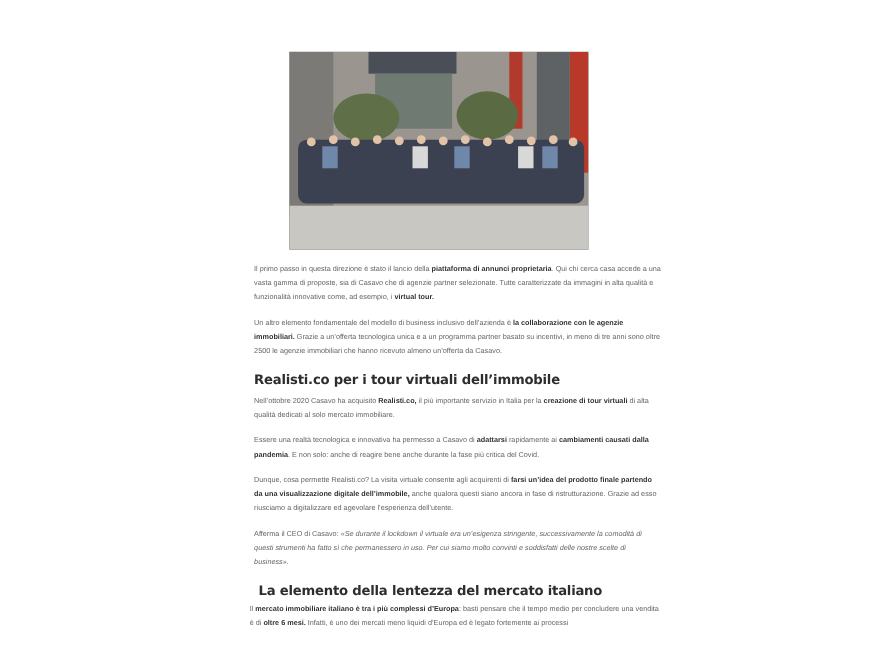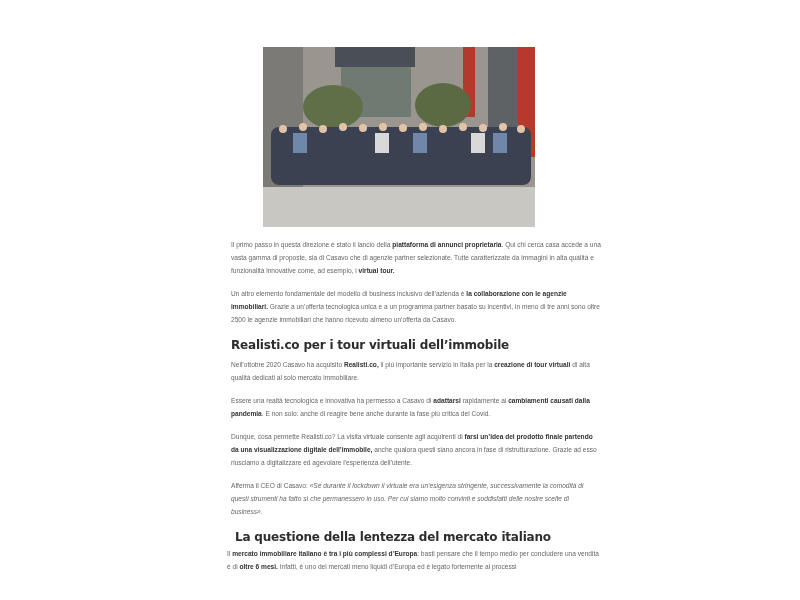--- a/index.html
+++ b/index.html
@@ -66,16 +66,16 @@
   <h2>Realisti.co per i tour virtuali dell’immobile</h2>
   <div style="height:6px"></div>
   <p><span>Nell’ottobre 2020 Casavo ha acquisito </span><b>Realisti.co,</b><span> il più importante servizio in Italia per la </span><b>creazione di tour virtuali</b><span> di alta qualità dedicati al solo mercato immobiliare.</span></p>
   <div class="gap"></div>
   <p><span>Essere una realtà tecnologica e innovativa ha permesso a Casavo di </span><b>adattarsi</b><span> rapidamente ai </span><b>cambiamenti causati dalla pandemia</b><span>. E non solo: anche di reagire bene anche durante la fase più critica del Covid.</span></p>
   <div class="gap"></div>
   <p><span>Dunque, cosa permette Realisti.co? La visita virtuale consente agli acquirenti di </span><b>farsi un’idea del prodotto finale partendo da una visualizzazione digitale dell’immobile,</b><span> anche qualora questi siano ancora in fase di ristrutturazione. Grazie ad esso riusciamo a digitalizzare ed agevolare l’esperienza dell’utente.</span></p>
   <div class="gap"></div>
   <p><span>Afferma il CEO di Casavo: </span><i>«Se durante il lockdown il virtuale era un’esigenza stringente, successivamente la comodità di questi strumenti ha fatto sì che permanessero in uso. Per cui siamo molto convinti e soddisfatti delle nostre scelte di business».</i></p>
   <div style="height:12px"></div>
-  <h2 style="margin-left:4px">La questione della lentezza del mercato italiano</h2>
+  <h2 style="margin-left:4px">La elemento della lentezza del mercato italiano</h2>
   <div style="height:3px"></div>
   <p style="margin-left:-4px"><span>Il </span><b>mercato immobiliare italiano è tra i più complessi d’Europa</b><span>: basti pensare che il tempo medio per concludere una vendita è di </span><b>oltre 6 mesi.</b><span> Infatti, è uno dei mercati meno liquidi d’Europa ed è legato fortemente ai processi</span></p>
 </div>
 
 </body></html>

